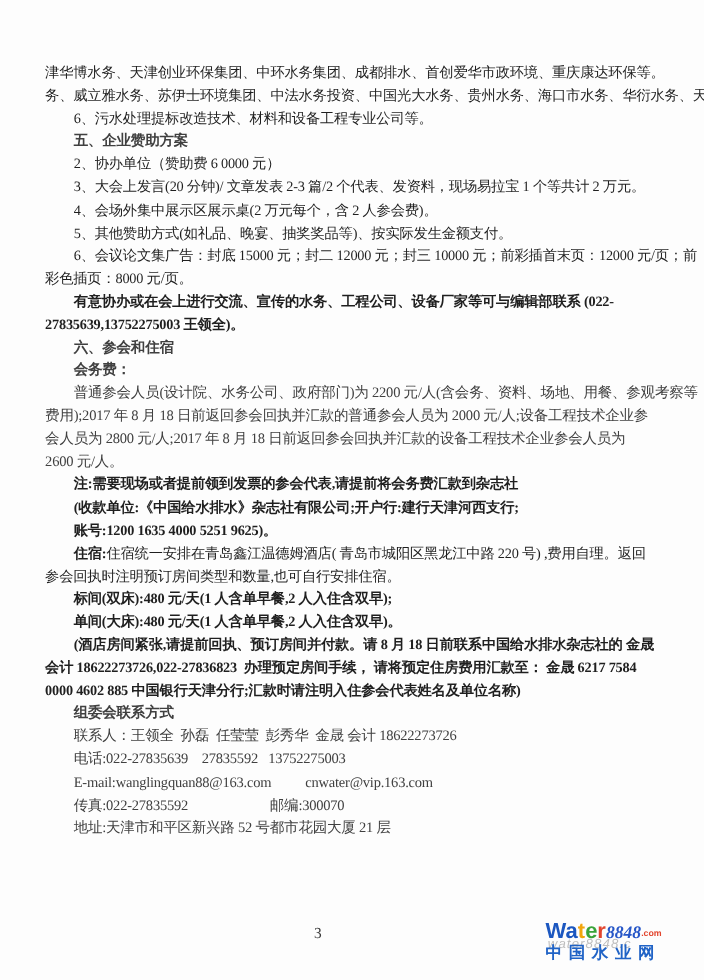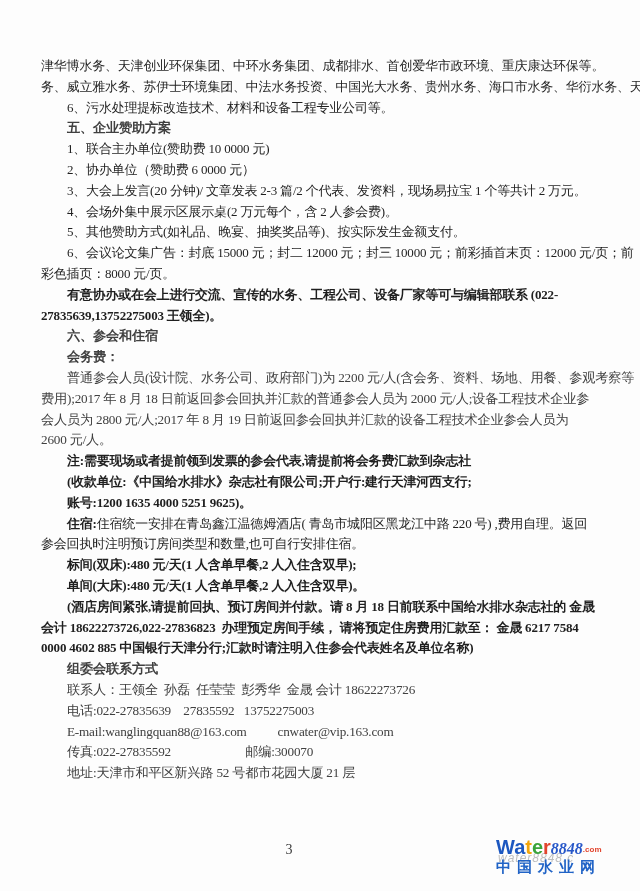--- a/index.html
+++ b/index.html
@@ -70,34 +70,33 @@
 </head>
 <body>
 
 <div class="page">
 
   <div class="doc">
       <div class="line serif"><span>津华博水务、天津创业环保集团、中环水务集团、成都排水、首创爱华市政环境、重庆康达环保等。</span></div>
       <div class="line serif"><span>务、威立雅水务、苏伊士环境集团、中法水务投资、中国光大水务、贵州水务、海口市水务、华衍水务、天</span></div>
       <div class="line serif indent"><span>6、污水处理提标改造技术、材料和设备工程专业公司等。</span></div>
       <div class="line sans indent"><span class="seg-bold">五、企业赞助方案</span></div>
-      <div class="line serif indent"><span>1、联合主办单位(赞助费 10 0000 元)</span></div>
       <div class="line serif indent"><span>2、协办单位（赞助费 6 0000 元）</span></div>
       <div class="line serif indent"><span>3、大会上发言(20 分钟)/ 文章发表 2-3 篇/2 个代表、发资料，现场易拉宝 1 个等共计 2 万元。</span></div>
       <div class="line serif indent"><span>4、会场外集中展示区展示桌(2 万元每个，含 2 人参会费)。</span></div>
       <div class="line serif indent"><span>5、其他赞助方式(如礼品、晚宴、抽奖奖品等)、按实际发生金额支付。</span></div>
       <div class="line serif indent"><span>6、会议论文集广告：封底 15000 元；封二 12000 元；封三 10000 元；前彩插首末页：12000 元/页；前</span></div>
       <div class="line serif"><span>彩色插页：8000 元/页。</span></div>
       <div class="line serif indent"><span class="seg-bold">有意协办或在会上进行交流、宣传的水务、工程公司、设备厂家等可与编辑部联系 (022-</span></div>
       <div class="line serif"><span class="seg-bold">27835639,13752275003 王领全)。</span></div>
       <div class="line sans indent"><span class="seg-bold">六、参会和住宿</span></div>
       <div class="line sans indent"><span class="seg-bold">会务费：</span></div>
       <div class="line sans indent"><span>普通参会人员(设计院、水务公司、政府部门)为 2200 元/人(含会务、资料、场地、用餐、参观考察等</span></div>
       <div class="line sans"><span>费用);2017 年 8 月 18 日前返回参会回执并汇款的普通参会人员为 2000 元/人;设备工程技术企业参</span></div>
-      <div class="line sans"><span>会人员为 2800 元/人;2017 年 8 月 19 日前返回参会回执并汇款的设备工程技术企业参会人员为</span></div>
+      <div class="line sans"><span>会人员为 2800 元/人;2017 年 8 月 18 日前返回参会回执并汇款的设备工程技术企业参会人员为</span></div>
       <div class="line sans"><span>2600 元/人。</span></div>
       <div class="line serif indent"><span class="seg-bold">注:需要现场或者提前领到发票的参会代表,请提前将会务费汇款到杂志社</span></div>
       <div class="line serif indent"><span class="seg-bold">(收款单位:《中国给水排水》杂志社有限公司;开户行:建行天津河西支行;</span></div>
       <div class="line serif indent"><span class="seg-bold">账号:1200 1635 4000 5251 9625)。</span></div>
       <div class="line serif indent"><span class="seg-bold">住宿:</span><span>住宿统一安排在青岛鑫江温德姆酒店( 青岛市城阳区黑龙江中路 220 号) ,费用自理。返回</span></div>
       <div class="line serif"><span>参会回执时注明预订房间类型和数量,也可自行安排住宿。</span></div>
       <div class="line serif indent"><span class="seg-bold">标间(双床):480 元/天(1 人含单早餐,2 人入住含双早);</span></div>
       <div class="line serif indent"><span class="seg-bold">单间(大床):480 元/天(1 人含单早餐,2 人入住含双早)。</span></div>
       <div class="line serif indent"><span class="seg-bold">(酒店房间紧张,请提前回执、预订房间并付款。请 8 月 18 日前联系中国给水排水杂志社的 金晟</span></div>
       <div class="line serif"><span class="seg-bold">会计 18622273726,022-27836823  办理预定房间手续， 请将预定住房费用汇款至： 金晟 6217 7584</span></div>

